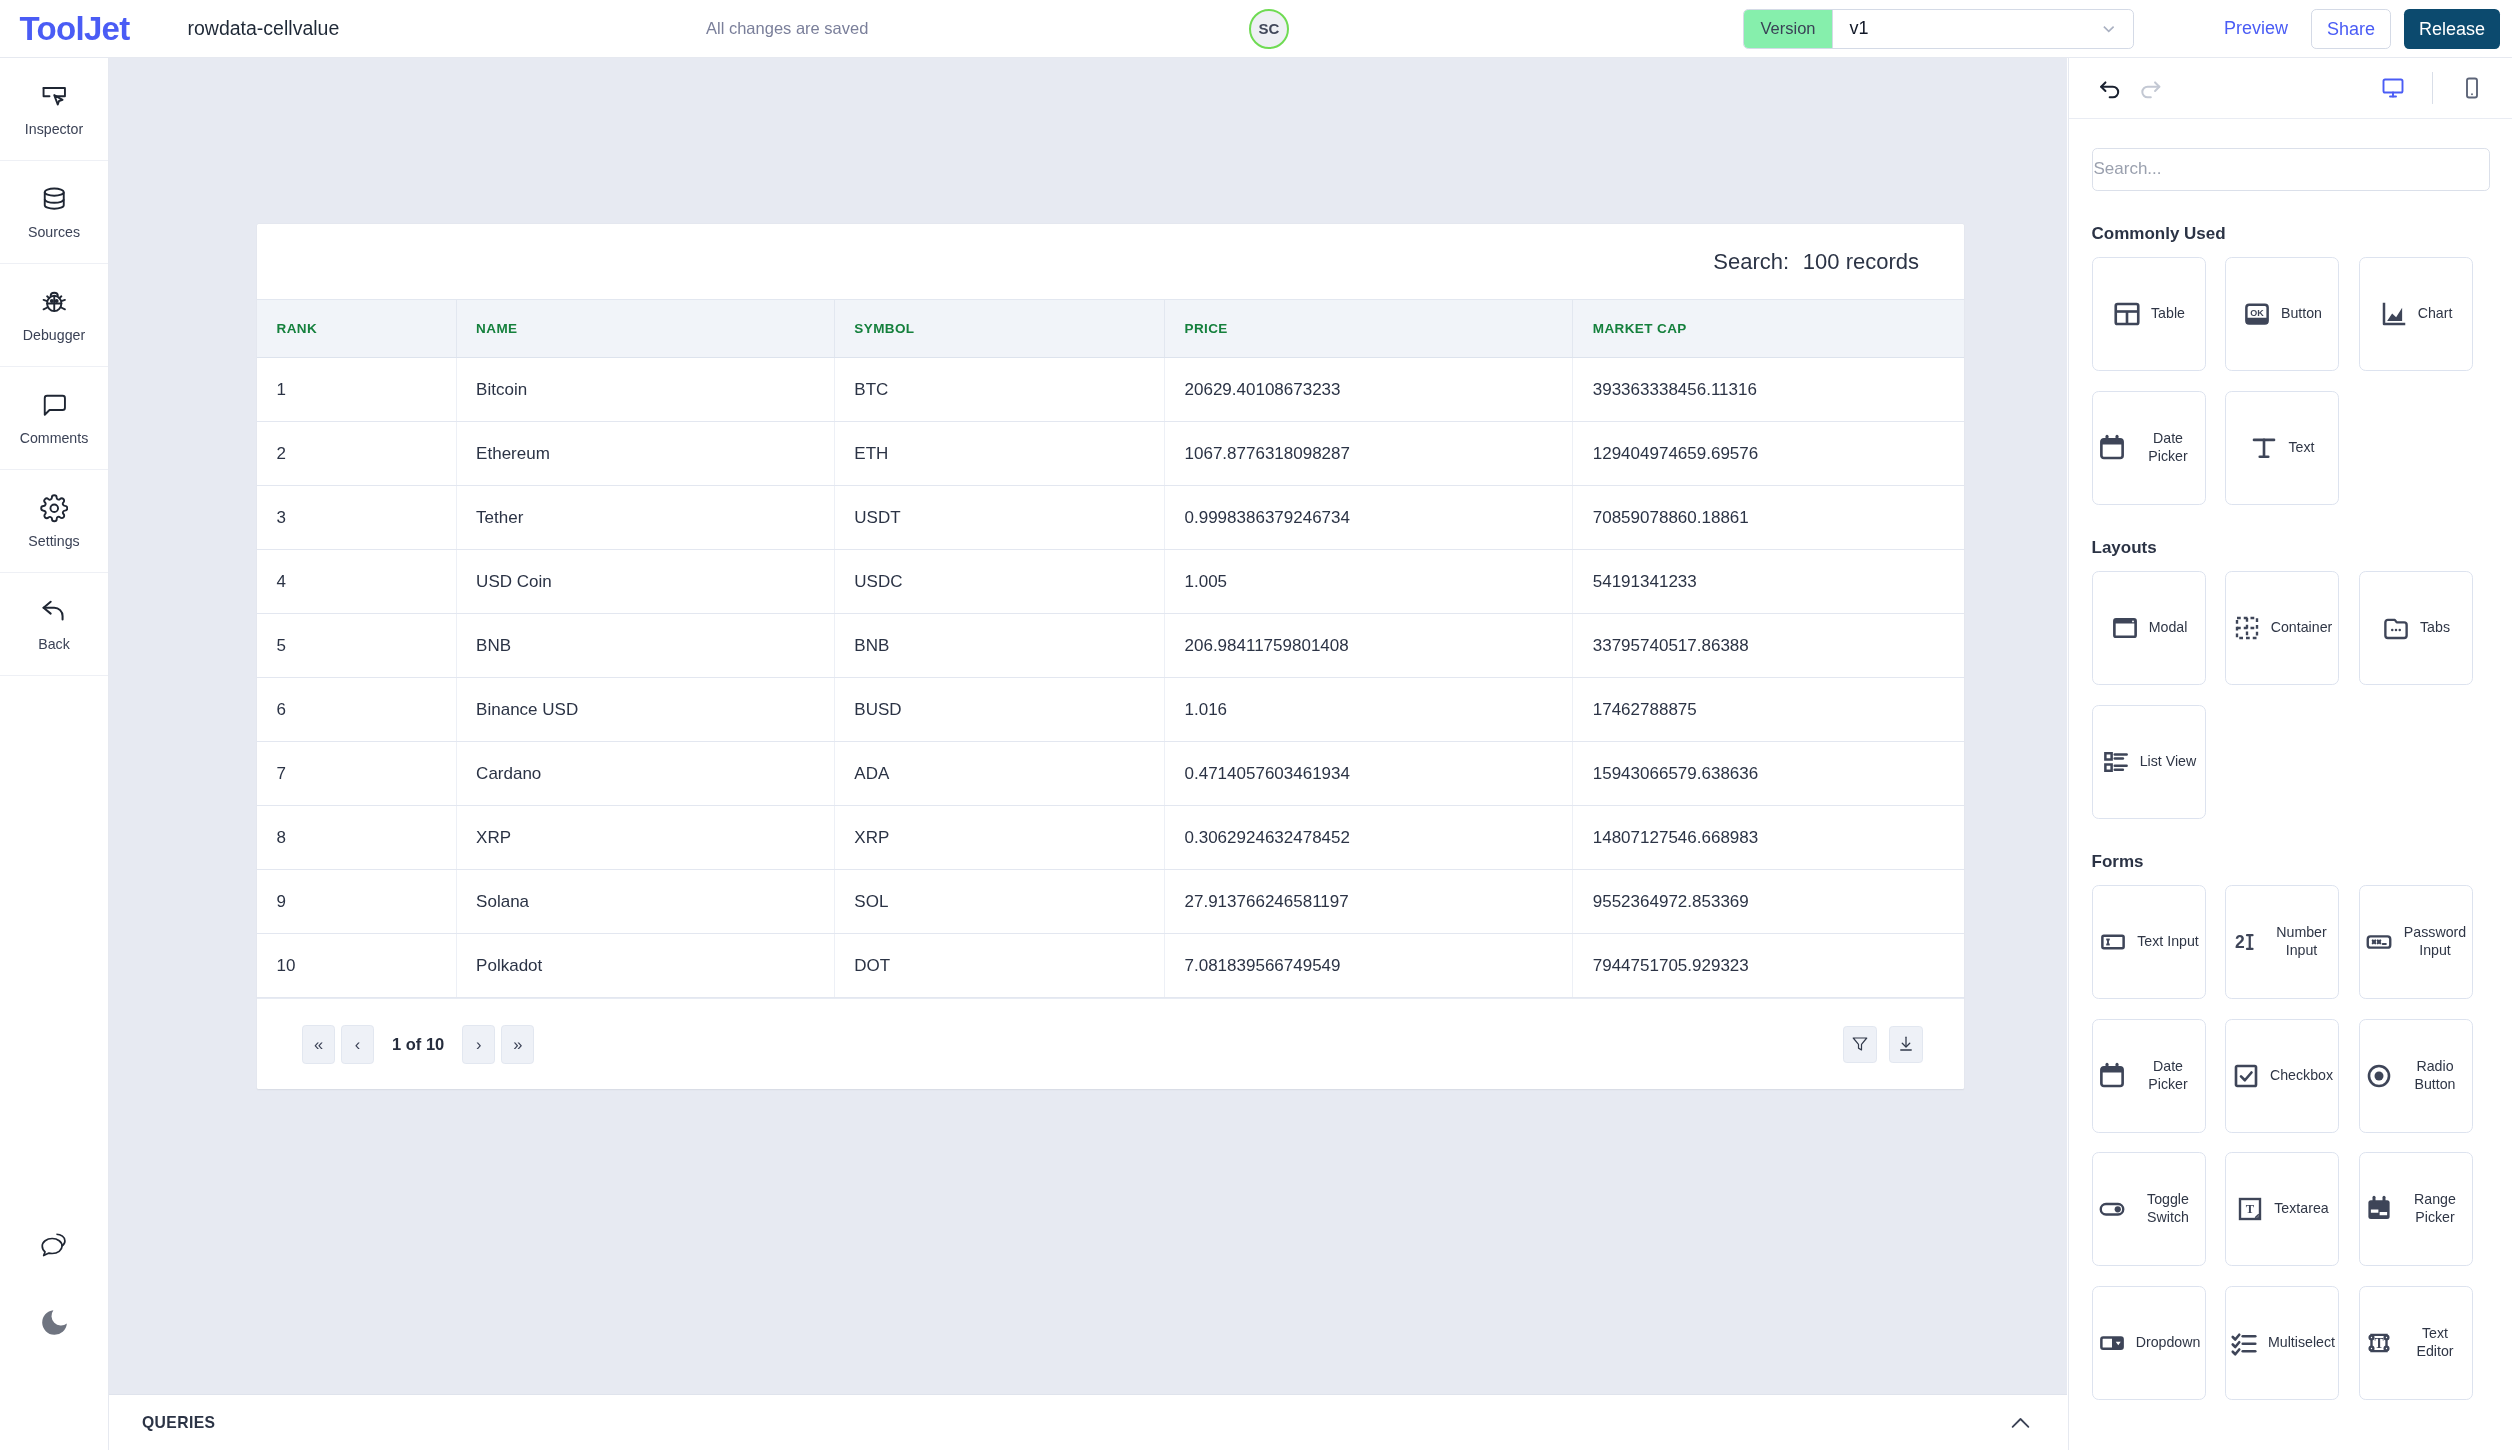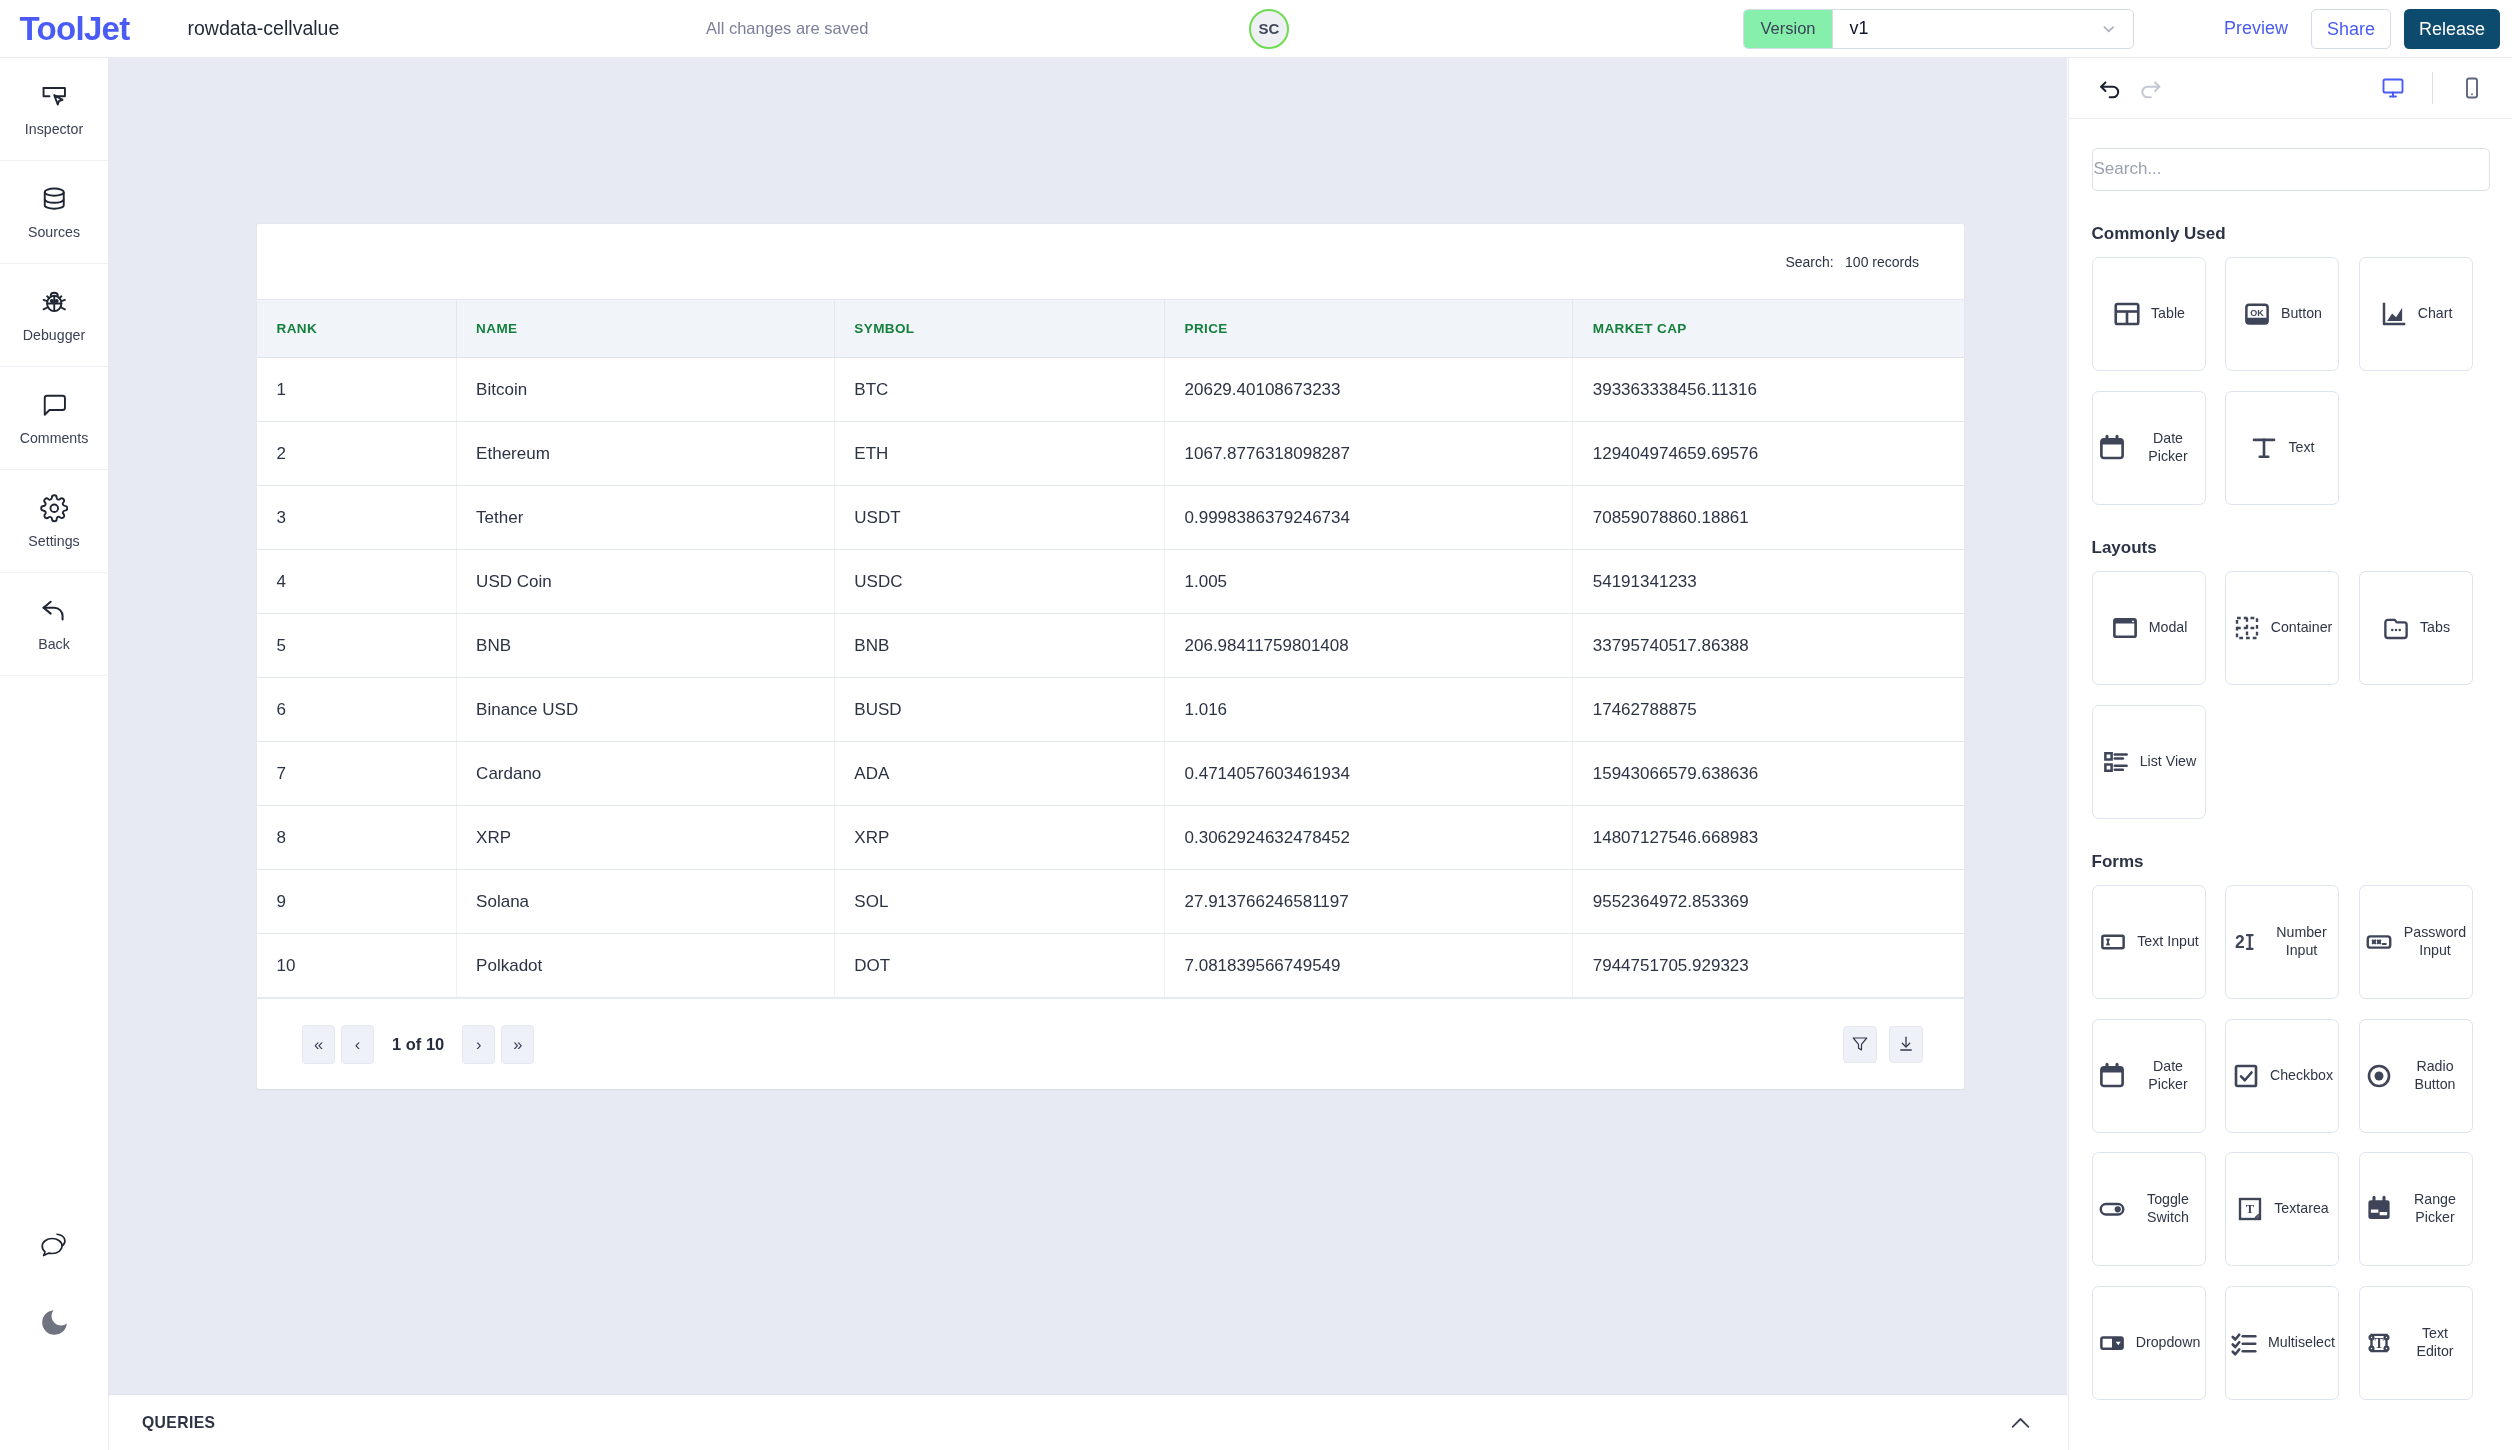--- a/index.html
+++ b/index.html
@@ -87,21 +87,21 @@
   }
   .widget {
     position: absolute; left: 148px; top: 166px; width: 1707px;
     background: #ffffff; border-radius: 1.5px;
     box-shadow: 0 0.7px 1.5px rgba(30,40,70,0.08);
   }
   .tbl-top {
     height: 75px; display: flex; align-items: center; justify-content: flex-end;
     padding-right: 45px;
   }
-  .tbl-search { font-size: 14px; color: #2c3446; }
+  .tbl-search { font-size: 22px; color: #2c3446; }
   .tbl-search .lab { margin-right: 7.5px; }
   table.datagrid { width: 100%; border-collapse: collapse; table-layout: fixed; }
   table.datagrid th {
     background: #f1f4f9; text-align: left; font-size: 13.5px; font-weight: 700;
     letter-spacing: 0.4px; color: #15803d; padding: 16.5px 19.5px; height: 58px;
     border-right: 0.7px solid #e2e7f0; border-top: 0.7px solid #e2e7f0;
     border-bottom: 0.7px solid #dde3ed;
   }
   table.datagrid th:last-child { border-right: none; }
   table.datagrid td {

